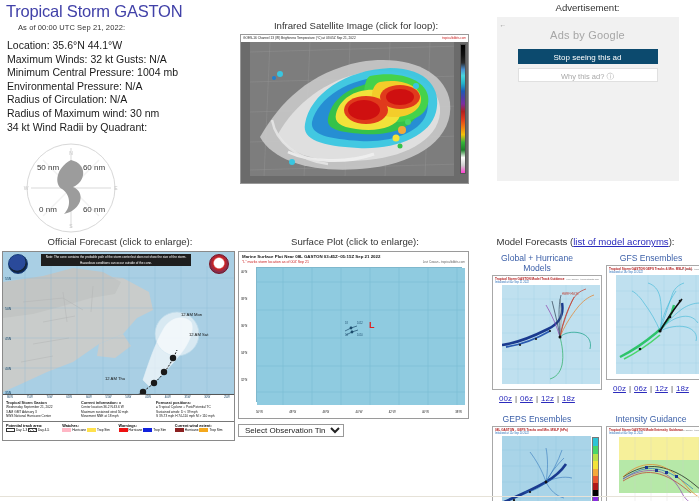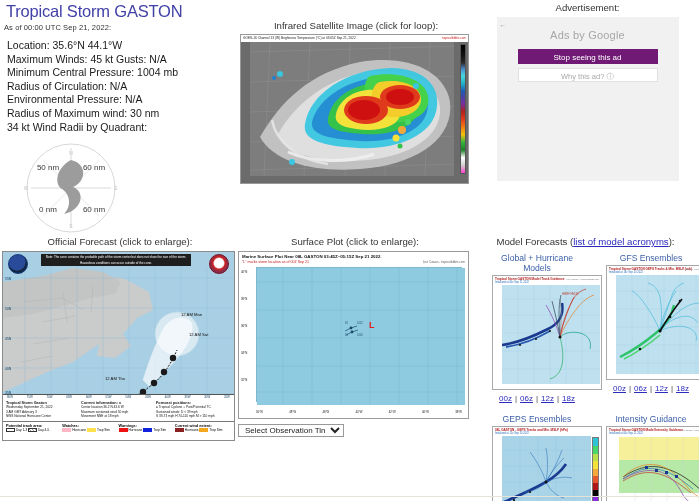--- a/index.html
+++ b/index.html
@@ -11,21 +11,21 @@
     overflow: hidden;
   }
   .page { position: relative; width: 699px; height: 501px; background:#fff; }
 
   
   .left-col { position:absolute; left:4px; top:2px; width:232px; }
   .storm-title {
     color:#4141a8; font-size:16.5px; font-weight:400; letter-spacing:-0.2px;
     margin:0 0 2px 2px; line-height:19px;
   }
-  .asof { font-size:7.5px; color:#333; margin:0 0 7px 0; letter-spacing:0.1px;}
+  .asof { font-size:7.5px; color:#333; margin:0 0 7px 14px; letter-spacing:0.1px;}
   .info-list { margin:0 0 0 3px; padding:0; list-style:none; }
   .info-list li { font-size:10.5px; color:#1a1a1a; line-height:13.6px; white-space:nowrap;}
 
   
   .radii-wrap { margin:8px 0 0 8px; width:118px; height:92px; position:relative; }
   .radii-svg { display:block; }
 
   
   .caption { font-size:9.6px; color:#333; text-align:center; }
   .caption a { color:#2b2bbd; text-decoration:underline; }
@@ -42,21 +42,21 @@
     border:1px solid #555;}
 
   
   .ad-col { position:absolute; left:478px; top:2px; width:219px; }
   .ad-label { text-align:center; font-size:9.6px; color:#333; margin-bottom:4px;}
   .ad-box { margin:0 auto; width:182px; height:164px; background:#f1f1f1; position:relative;}
   .ad-arrow { position:absolute; left:3px; top:4px; font-size:7px; color:#9a9a9a;}
   .ads-by { text-align:center; font-size:11px; color:#a6a6a6; padding-top:12px; letter-spacing:0.2px;}
   .ad-btn {
     display:block; margin:8px auto 0; width:140px; height:15px; line-height:15px;
-    background:#701a75; color:#fff; font-size:8px; text-align:center; border:none; cursor:pointer;
+    background:#0c4a6e; color:#fff; font-size:8px; text-align:center; border:none; cursor:pointer;
   }
   .ad-why {
     display:block; margin:4px auto 0; width:140px; height:14px; line-height:14px;
     background:#fff; color:#a8a8a8; font-size:7.5px; text-align:center; border:1px solid #e0e0e0; cursor:pointer;
   }
 
   
   .fc-col { position:absolute; left:2px; top:236px; width:236px; }
   .fc-box { width:233px; height:190px; margin-top:4px; border:1px solid #8a8a8a; background:#c9cdd0; position:relative; overflow:hidden;}
   .fc-note { position:absolute; left:38px; top:2px; width:150px; height:12px; background:#1e1e1e; color:#fff;
@@ -112,24 +112,24 @@
 </head>
 <body>
 
 <div class="page">
 
   <div class="left-col">
     <div class="storm-title">Tropical Storm GASTON</div>
     <div class="asof">As of 00:00 UTC Sep 21, 2022:</div>
     <ul class="info-list">
       <li>Location: 35.6°N 44.1°W</li>
-      <li>Maximum Winds: 45 kt  Gusts: N/A</li>
+      <li>Maximum Winds: 32 kt  Gusts: N/A</li>
       <li>Minimum Central Pressure: 1004 mb</li>
+      <li>Environmental Pressure: N/A</li>
       <li>Radius of Circulation: N/A</li>
-      <li>Environmental Pressure: N/A</li>
       <li>Radius of Maximum wind: 30 nm</li>
       <li>34 kt Wind Radii by Quadrant:</li>
     </ul>
 
     <div class="radii-wrap">
       <svg class="radii-svg" width="118" height="92" viewBox="0 0 118 92">
         <circle cx="59" cy="46" r="44" fill="#ffffff" stroke="#d8d8d8" stroke-width="1"></circle>
         <line x1="59" y1="6" x2="59" y2="86" stroke="#ececec" stroke-width="2"></line>
         <line x1="19" y1="46" x2="99" y2="46" stroke="#ececec" stroke-width="2"></line>
         <line x1="31" y1="18" x2="87" y2="74" stroke="#f2f2f2" stroke-width="1.5"></line>

